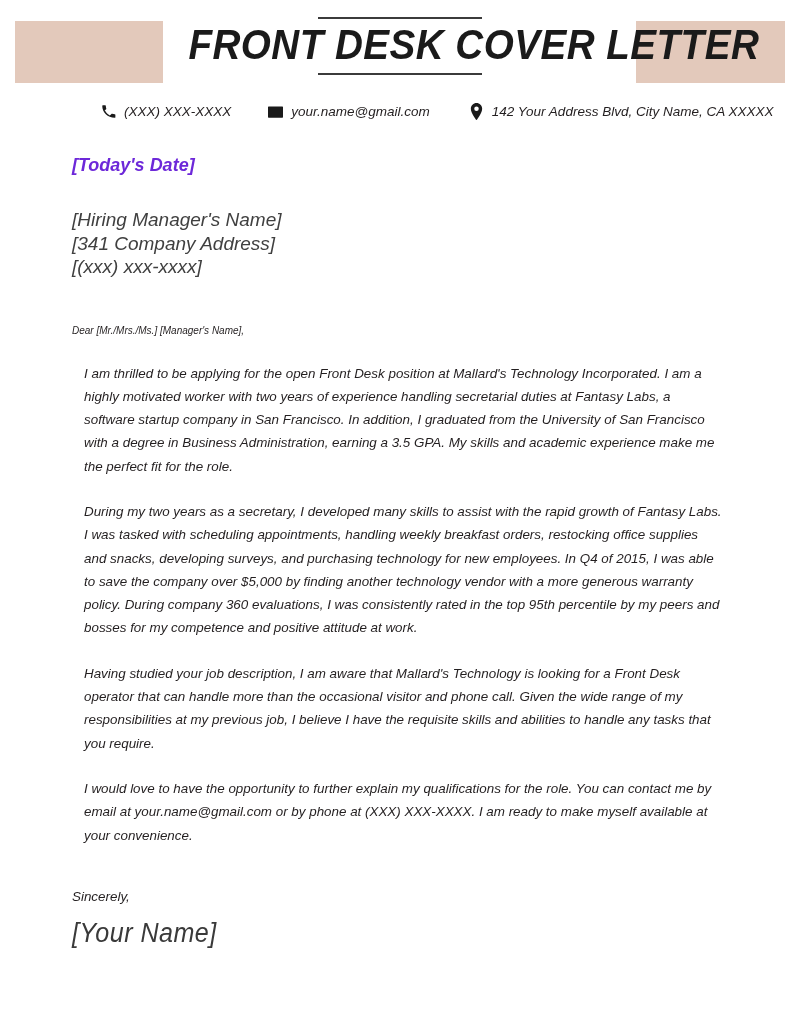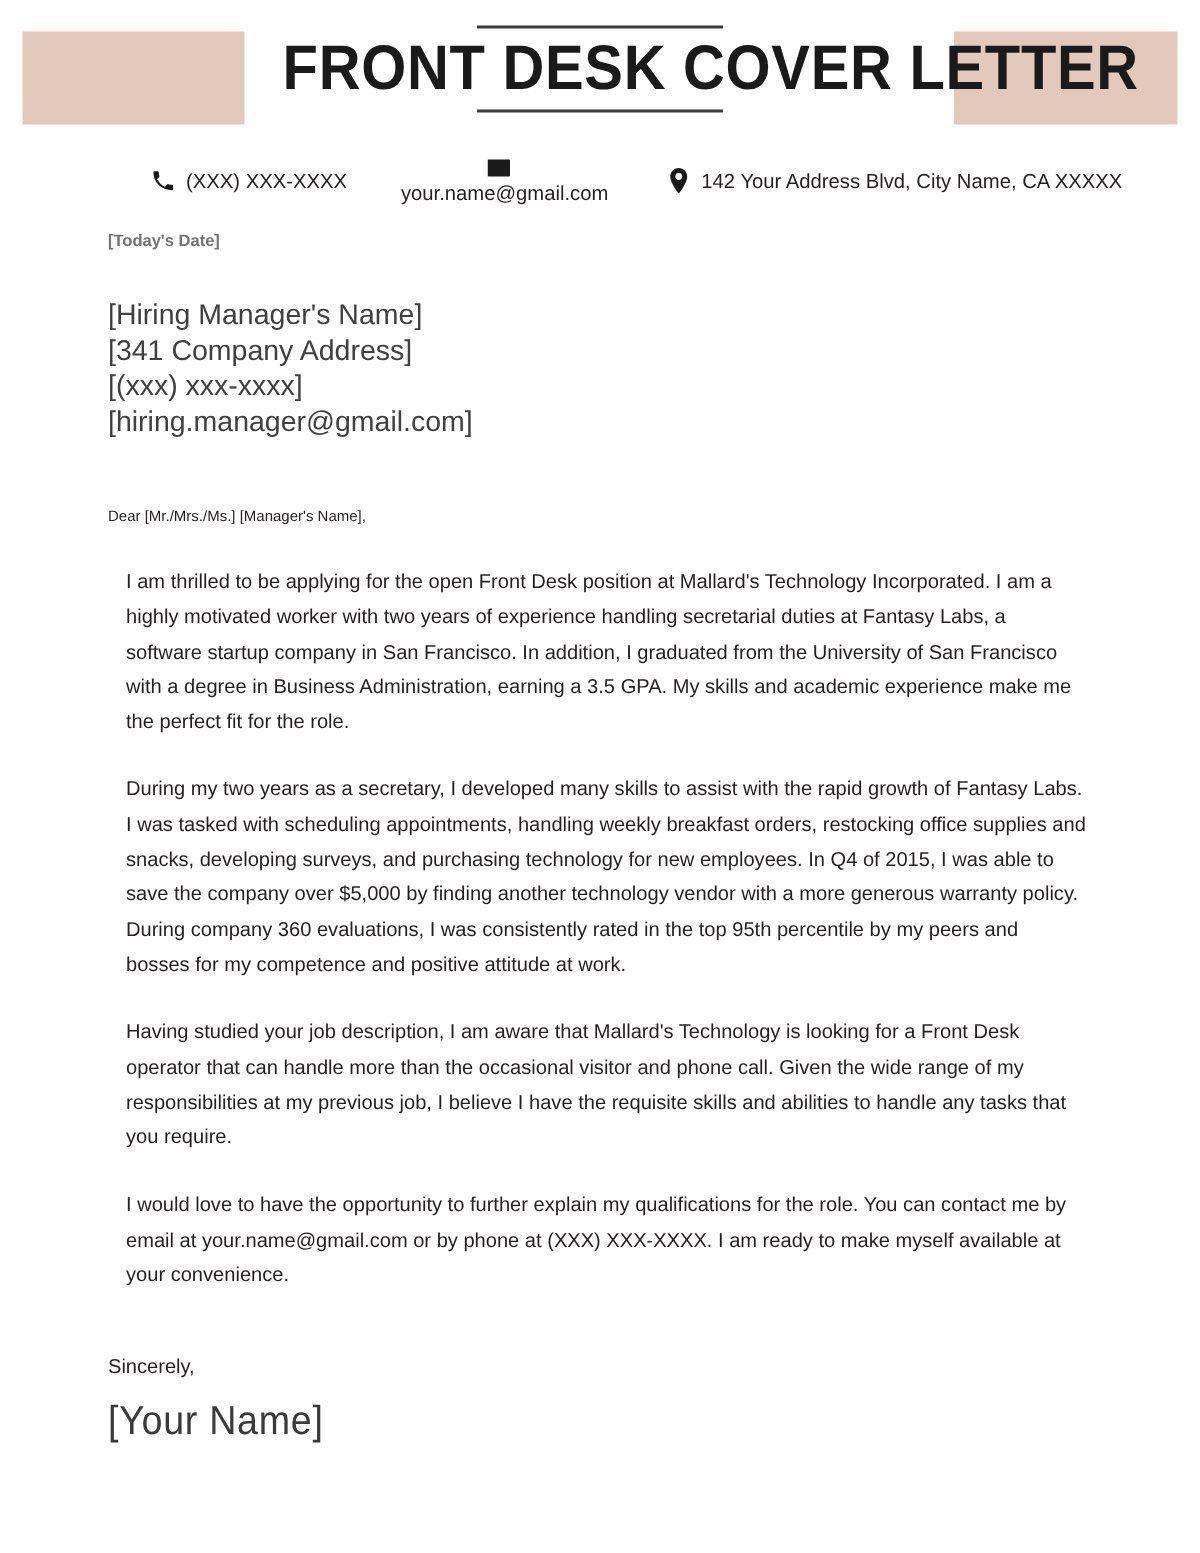--- a/index.html
+++ b/index.html
@@ -14,20 +14,21 @@
     font-family: "Liberation Sans", sans-serif;
     color: #231f20;
     overflow: hidden;
   }
 
   .page {
     position: relative;
     width: 648px;
     height: 1035px;
     background: #ffffff;
+    font-style: italic;
   }
 
   
   .header {
     position: relative;
     height: 92px;
   }
   .swatch {
     position: absolute;
     top: 21px;
@@ -80,21 +81,21 @@
     align-items: center;
     font-size: 13.5px;
     color: #231f20;
   }
   .contact-item {
     display: flex;
     align-items: center;
     white-space: nowrap;
   }
   .contact-phone   { margin-left: 100px; }
-  .contact-email   { margin-left: 36px; flex-direction: column; }
+  .contact-email   { margin-left: 36px; }
   .contact-address { margin-left: 38px; }
   .contact-icon {
     display: inline-flex;
     align-items: center;
     justify-content: center;
     width: 17px;
     height: 17px;
     margin-right: 7px;
     flex: none;
   }
@@ -102,23 +103,23 @@
   .contact-text { line-height: 17px; }
 
   
   .body {
     position: absolute;
     top: 155px;
     left: 72px;
     width: 652px;
   }
   .date-line {
-    font-size: 11px;
+    font-size: 18px;
     font-weight: 600;
-    color: #737373;
+    color: #6d28d9;
     margin-bottom: 32px;
   }
   .recipient {
     color: #404040;
     font-size: 19px;
     line-height: 23.5px;
     margin-bottom: 46px;
   }
   .recipient div { white-space: nowrap; }
 
@@ -199,21 +200,20 @@
   </div>
 
   <div class="body">
 
     <div class="date-line">[Today's Date]</div>
 
     <div class="recipient">
       <div>[Hiring Manager's Name]</div>
       <div>[341 Company Address]</div>
       <div>[(xxx) xxx-xxxx]</div>
-      <div>[hiring.manager@gmail.com]</div>
     </div>
 
     <div class="salutation">Dear [Mr./Mrs./Ms.] [Manager's Name],</div>
 
     <p class="para">I am thrilled to be applying for the open Front Desk position at Mallard's Technology Incorporated. I am a highly motivated worker with two years of experience handling secretarial duties at Fantasy Labs, a software startup company in San Francisco. In addition, I graduated from the University of San Francisco with a degree in Business Administration, earning a 3.5 GPA. My skills and academic experience make me the perfect fit for the role.</p>
     <p class="para">During my two years as a secretary, I developed many skills to assist with the rapid growth of Fantasy Labs. I was tasked with scheduling appointments, handling weekly breakfast orders, restocking office supplies and snacks, developing surveys, and purchasing technology for new employees. In Q4 of 2015, I was able to save the company over $5,000 by finding another technology vendor with a more generous warranty policy. During company 360 evaluations, I was consistently rated in the top 95th percentile by my peers and bosses for my competence and positive attitude at work.</p>
     <p class="para">Having studied your job description, I am aware that Mallard's Technology is looking for a Front Desk operator that can handle more than the occasional visitor and phone call. Given the wide range of my responsibilities at my previous job, I believe I have the requisite skills and abilities to handle any tasks that you require.</p>
     <p class="para">I would love to have the opportunity to further explain my qualifications for the role. You can contact me by email at your.name@gmail.com or by phone at (XXX) XXX-XXXX. I am ready to make myself available at your convenience.</p>
 
     <div class="closing">Sincerely,</div>

